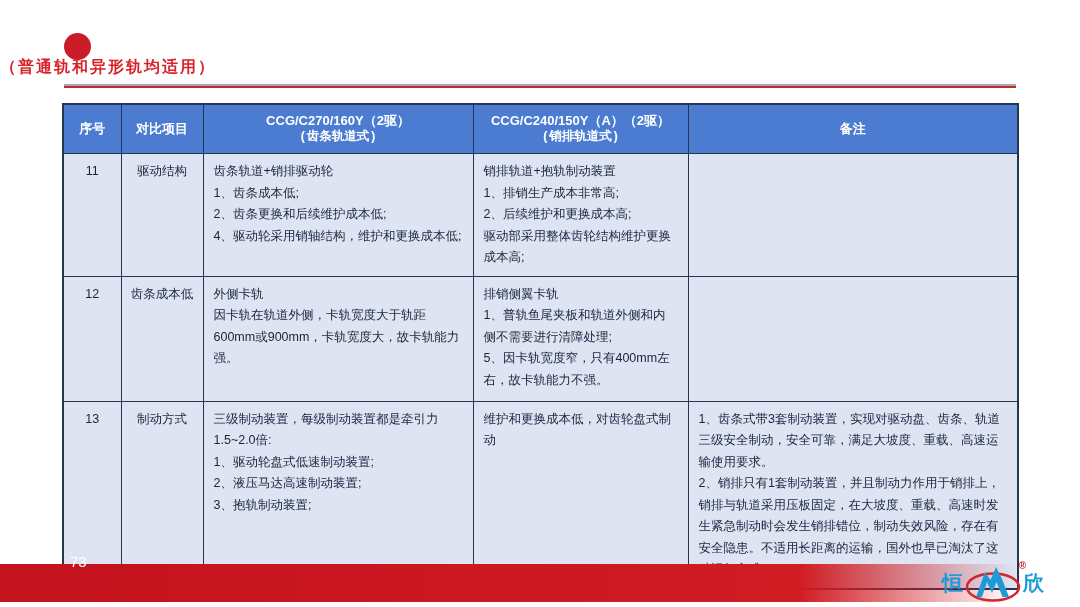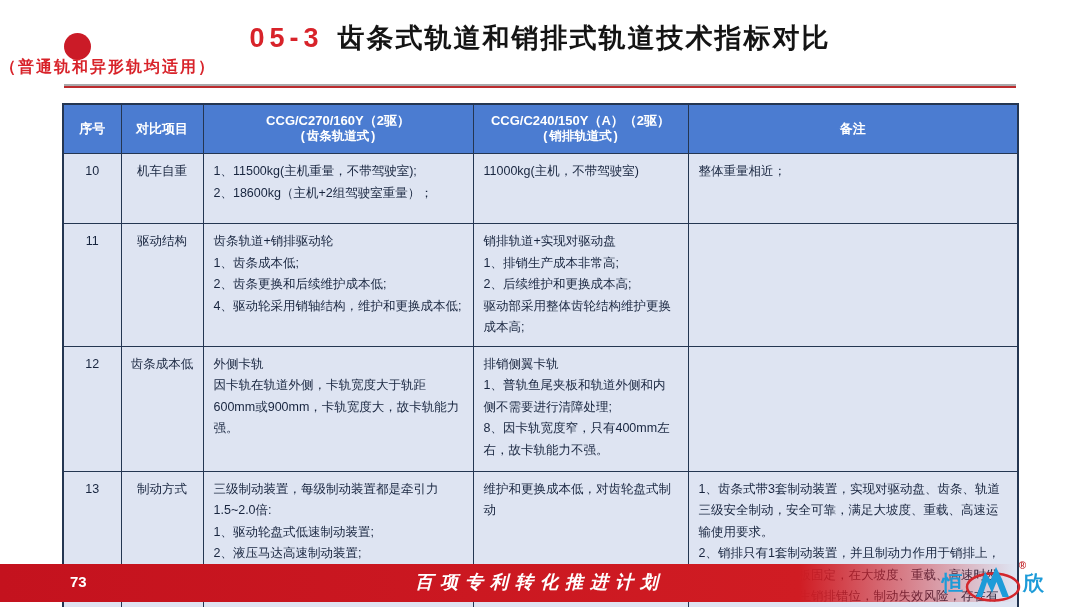--- a/index.html
+++ b/index.html
@@ -27,41 +27,38 @@
   table.cmp th .sub{font-weight:bold;font-size:12.5px;font-family:Liberation Mono, monospace;}
   table.cmp td{background:#dee4f2;border:1px solid #243652;vertical-align:top;
                padding:7px 10px;font-size:12.5px;color:#18253f;line-height:1.72;}
   table.cmp td.center{text-align:center;padding:7px 2px;}
   tr.r0 td{height:55px;} tr.r1 td{height:107px;} tr.r2 td{height:110px;} tr.r3 td{height:138px;}
   .ln{margin:0;}
 
   
   .footer-bar{position:absolute;left:0;top:564px;width:100%;height:38px;
     background:linear-gradient(to right,#c4121e 0%,#d01c23 74%,rgba(208,28,35,0) 94%);}
-  .page-num{position:absolute;left:70px;top:573px;color:#fff;
-            font-weight:bold;font-size:15px;}
+  .page-num{position:absolute;left:70px;top:553px;color:#fff;
+            font-weight:normal;font-size:15px;}
   .slogan{position:absolute;left:0;right:0;top:570px;text-align:center;color:#fff;
           font-family:"DejaVu Serif",serif;font-style:italic;font-weight:bold;
           font-size:18px;letter-spacing:7px;}
   .logo{position:absolute;right:36px;top:562px;height:42px;display:flex;
         align-items:center;color:#1d9bd8;font-weight:bold;font-size:21px;}
   .logo .emblem{position:relative;width:58px;height:40px;margin:0 1px;}
   .logo .reg{position:absolute;top:-3px;right:-4px;font-size:10px;color:#c3272b;
              font-weight:bold;font-style:normal;}
 </style>
 </head>
 <body>
 
 <div class="slide">
 
   <div class="accent-dot"></div>
 
-  <div class="title-row">
-    <span class="sec">05-3</span><span>齿条式轨道和销排式轨道技术指标对比</span>
-  </div>
   <div class="subtitle">（普通轨和异形轨均适用）</div>
   <div class="divider"></div>
 
   <table class="cmp">
     <colgroup>
       <col style="width:58px">
         <col style="width:82px">
         <col style="width:270px">
       <col style="width:215px">
         <col style="width:330px">
@@ -81,62 +78,48 @@
         <th>
           <div>CCG/C240/150Y（A）（2驱）</div>
           <div class="sub">(销排轨道式)</div>
         </th>
         <th>
             <div>备注</div>
           </th>
       </tr>
     </thead>
     <tbody>
-      <tr class="r0">
-        <td class="center">10</td>
-        <td class="center">机车自重</td>
-        <td>
-          <div class="ln">1、11500kg(主机重量，不带驾驶室);</div>
-          <div class="ln">2、18600kg（主机+2组驾驶室重量）；</div>
-        </td>
-        <td>
-          <div class="ln">11000kg(主机，不带驾驶室)</div>
-        </td>
-        <td>
-          <div class="ln">整体重量相近；</div>
-        </td>
-      </tr>
       <tr class="r1">
         <td class="center">11</td>
         <td class="center">驱动结构</td>
         <td>
           <div class="ln">齿条轨道+销排驱动轮</div>
           <div class="ln">1、齿条成本低;</div>
           <div class="ln">2、齿条更换和后续维护成本低;</div>
           <div class="ln">4、驱动轮采用销轴结构，维护和更换成本低;</div>
         </td>
         <td>
-          <div class="ln">销排轨道+实现对驱动盘</div>
+          <div class="ln">销排轨道+抱轨制动装置</div>
           <div class="ln">1、排销生产成本非常高;</div>
           <div class="ln">2、后续维护和更换成本高;</div>
           <div class="ln">驱动部采用整体齿轮结构维护更换成本高;</div>
         </td>
         <td></td>
       </tr>
       <tr class="r2">
         <td class="center">12</td>
         <td class="center">齿条成本低</td>
         <td>
           <div class="ln">外侧卡轨</div>
           <div class="ln">因卡轨在轨道外侧，卡轨宽度大于轨距600mm或900mm，卡轨宽度大，故卡轨能力强。</div>
         </td>
         <td>
           <div class="ln">排销侧翼卡轨</div>
           <div class="ln">1、普轨鱼尾夹板和轨道外侧和内侧不需要进行清障处理;</div>
-          <div class="ln">8、因卡轨宽度窄，只有400mm左右，故卡轨能力不强。</div>
+          <div class="ln">5、因卡轨宽度窄，只有400mm左右，故卡轨能力不强。</div>
         </td>
         <td></td>
       </tr>
       <tr class="r3">
         <td class="center">13</td>
         <td class="center">制动方式</td>
         <td>
           <div class="ln">三级制动装置，每级制动装置都是牵引力1.5~2.0倍:</div>
           <div class="ln">1、驱动轮盘式低速制动装置;</div>
           <div class="ln">2、液压马达高速制动装置;</div>
@@ -148,21 +131,20 @@
         <td>
           <div class="ln">1、齿条式带3套制动装置，实现对驱动盘、齿条、轨道三级安全制动，安全可靠，满足大坡度、重载、高速运输使用要求。</div>
           <div class="ln">2、销排只有1套制动装置，并且制动力作用于销排上，销排与轨道采用压板固定，在大坡度、重载、高速时发生紧急制动时会发生销排错位，制动失效风险，存在有安全隐患。不适用长距离的运输，国外也早已淘汰了这种运行方式。</div>
         </td>
       </tr>
     </tbody>
   </table>
 
   <div class="footer-bar"></div>
   <div class="page-num">73</div>
-  <div class="slogan">百项专利转化推进计划</div>
 
   <div class="logo">
     <span>恒</span>
     <span class="emblem">
       <svg width="58" height="40" viewBox="0 0 58 40">
         <ellipse cx="29" cy="24" rx="26" ry="13.5" fill="none" stroke="#d3262c" stroke-width="2.5"></ellipse>
         <path d="M12 34 L21 9 L26.5 17 L32 4 L38 16 L45 34 L38.5 34 L32.5 19 L28 30 L23 19 L18 34 Z" fill="#1d9bd8"></path>
       </svg>
       <span class="reg">®</span>
     </span>

